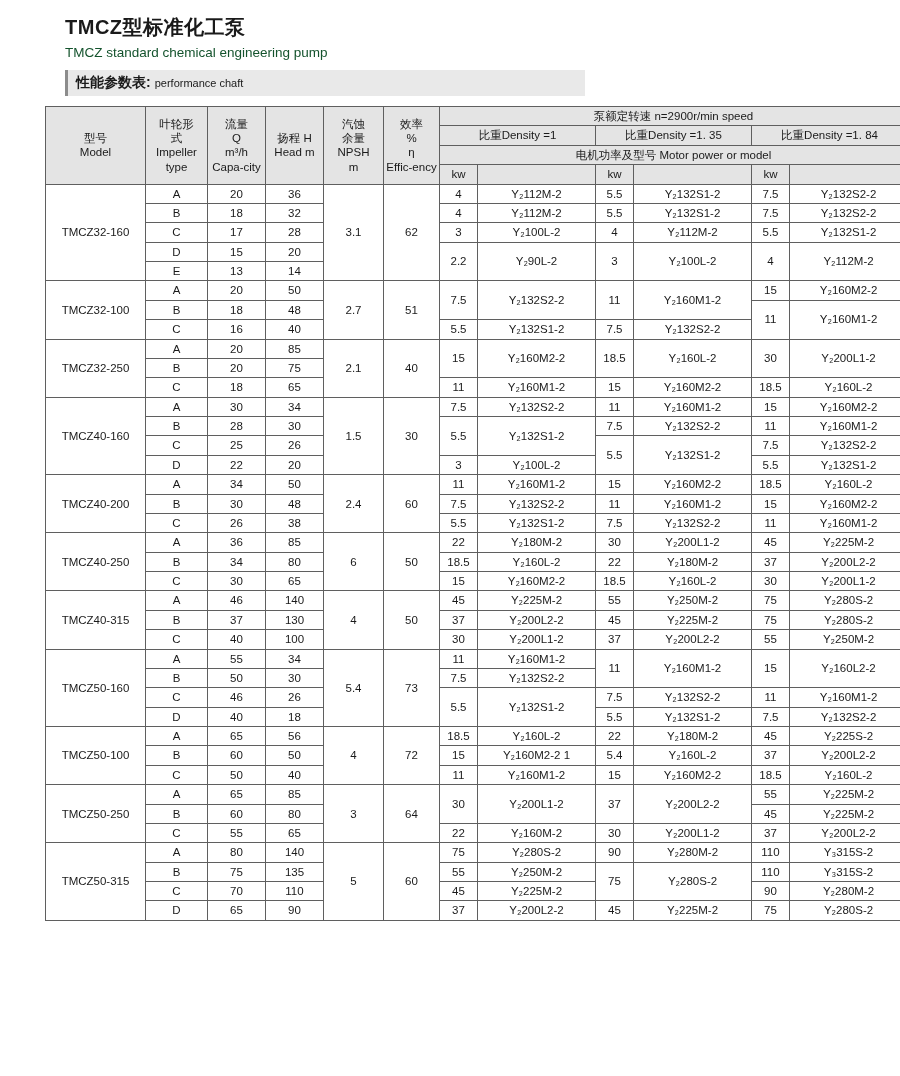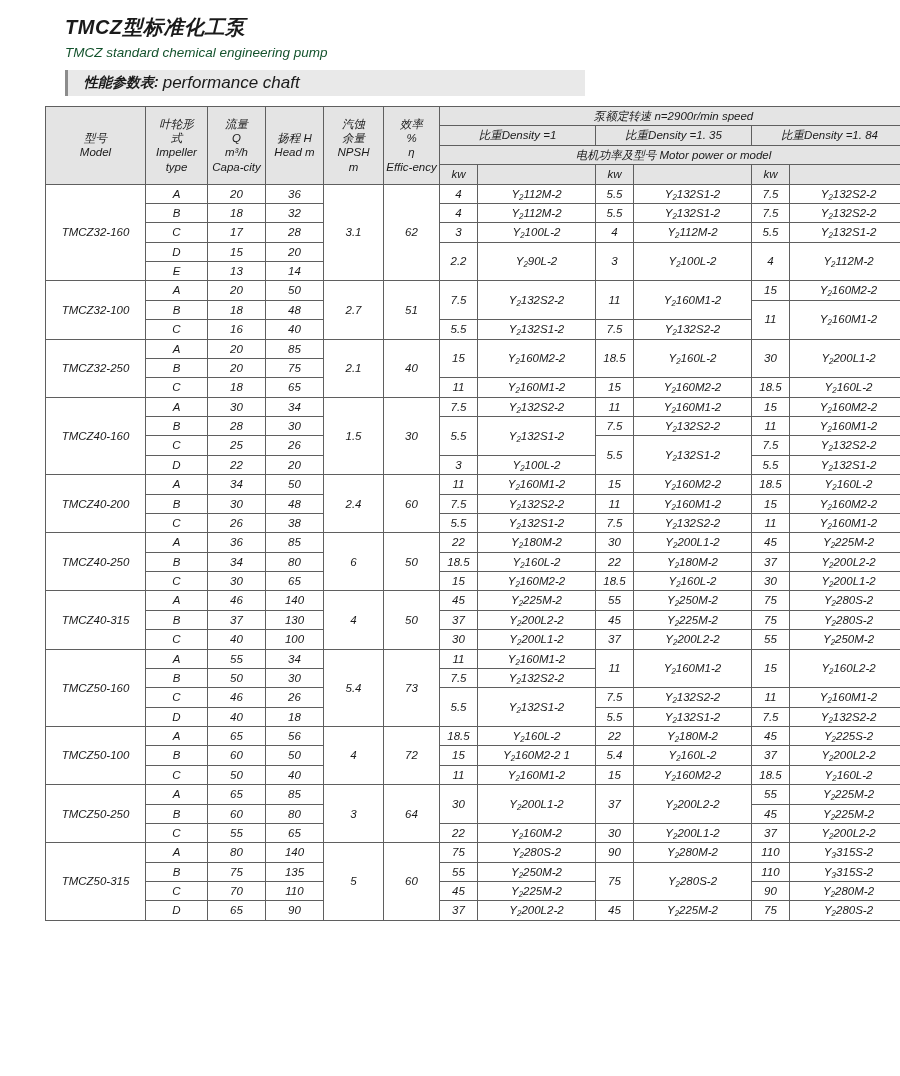--- a/index.html
+++ b/index.html
@@ -3,37 +3,37 @@
 <meta charset="utf-8">
 <style>
   html,body{margin:0;padding:0;}
   body{
     width:900px;height:1076px;
     background:#ffffff;
     font-family:"Liberation Sans", sans-serif;
     color:#1a1a1a;
     -webkit-font-smoothing:antialiased;
   }
-  .page{position:relative;width:900px;height:1076px;box-sizing:border-box;padding:14px 28px 0 40px;font-style:italic;}
+  .page{position:relative;width:900px;height:1076px;box-sizing:border-box;padding:14px 28px 0 40px;}
 
   .title-cn{font-size:20px;font-weight:bold;letter-spacing:0.5px;margin:0 0 4px 25px;}
   .title-en{font-size:13.5px;margin:0 0 10px 25px;color:#14532d;}
 
   .subbar{
     background:#e9e9e9;
     height:26px;
     display:flex;align-items:center;
     margin:0 0 10px 25px;
     width:520px;
     border-left:3px solid #8c8c8c;
-    padding-left:16px;
+    padding-left:8px;
     box-sizing:border-box;
   }
   .subbar .cn{font-size:14px;font-weight:bold;}
-  .subbar .en{font-size:17px;font-weight:normal;margin-left:4px;}
+  .subbar .en{font-size:11px;font-weight:normal;margin-left:4px;}
 
   table.perf{
     border-collapse:collapse;
     width:820px;
     margin-left:5px;
     table-layout:fixed;
   }
   table.perf td, table.perf th{
     border:1px solid #5f5f5f;
     font-size:11.5px;

